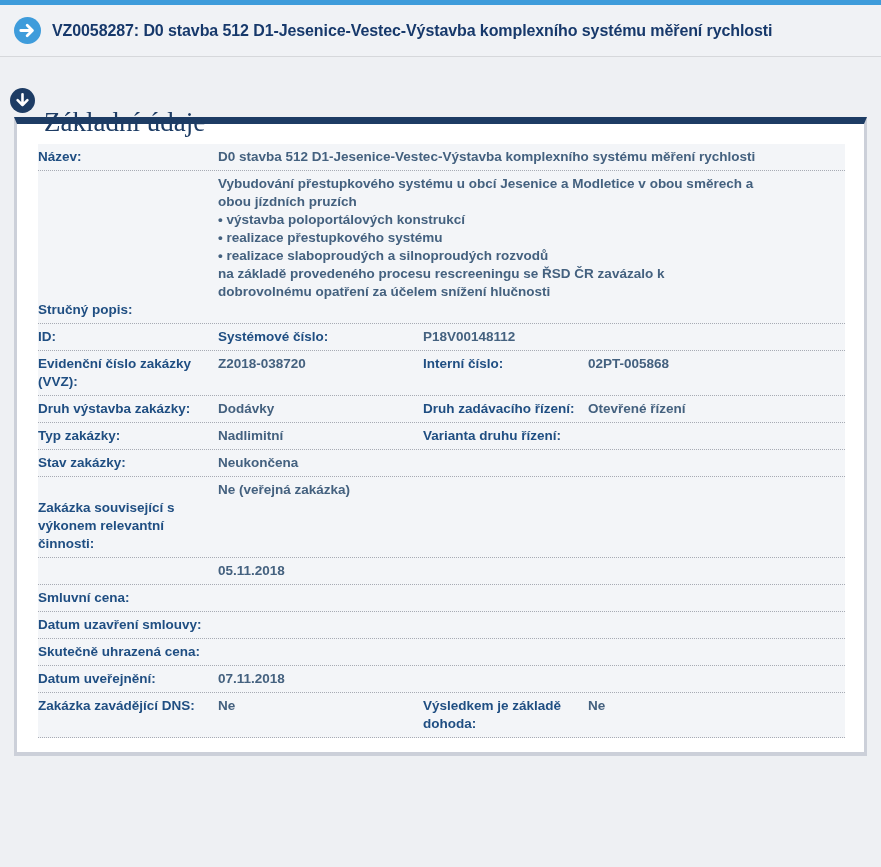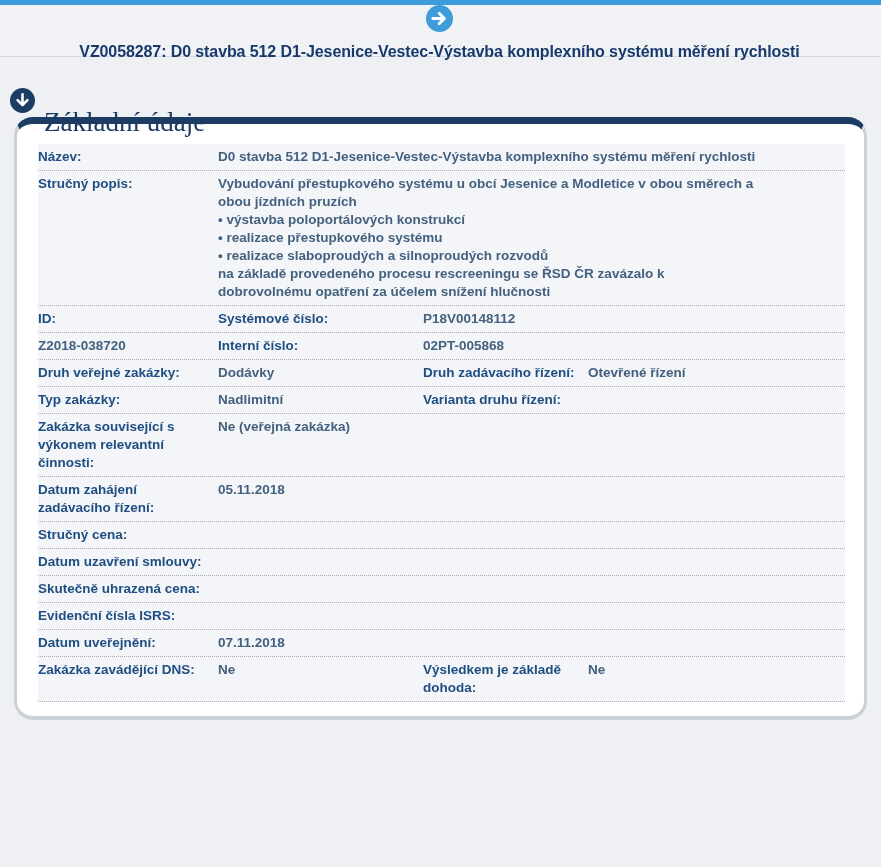--- a/index.html
+++ b/index.html
@@ -20,21 +20,21 @@
   body{
     background:var(--pagebg);
     font-family:"Liberation Sans",sans-serif;
   }
   .topstrip{height:5px;background:var(--accent);}
   .titlebar{
     height:52px;
     background:var(--barbg);
     border-bottom:1px solid var(--barborder);
     display:flex;align-items:center;
-    padding:0 16px 0 14px;gap:11px;flex-direction:column;
+    padding:0 16px 0 14px;gap:11px;
   }
   .circle-icon{flex:0 0 auto;display:inline-flex;}
   .titlebar h1{
     font-size:16px;font-weight:bold;color:var(--title);
     letter-spacing:-0.1px;white-space:nowrap;
   }
   .section-head{
     margin:27px 14px 0 10px;
     display:flex;align-items:center;gap:9px;
     height:33px;cursor:pointer;
@@ -47,21 +47,20 @@
     margin-top:44px;
   }
   .panel{
     margin:0 14px;
     background:#fff;
     border-top:7px solid var(--navy);
     border-left:3px solid var(--panelborder);
     border-right:3px solid var(--panelborder);
     border-bottom:4px solid var(--panelborder);
     padding:20px 19px 14px 21px;
-    border-radius:19px;
   }
   .details-table{width:100%;}
   .row{
     display:grid;
     grid-template-columns:180px 205px 165px 1fr;
     background:var(--rowbg);
     border-bottom:1px dotted var(--dotted);
     padding:4px 0;
   }
   .cell{
@@ -97,73 +96,73 @@
   <h2>Základní údaje</h2>
 </div>
 
 <div class="panel">
   <div class="details-table">
       <div class="row">
         <div class="cell label">Název:</div>
         <div class="cell value full">D0 stavba 512 D1-Jesenice-Vestec-Výstavba komplexního systému měření rychlosti</div>
       </div>
       <div class="row">
-        <div class="cell label">Stručný popis:</div>
         <div class="cell value full">Vybudování přestupkového systému u obcí Jesenice a Modletice v obou směrech a
 obou jízdních pruzích
 • výstavba poloportálových konstrukcí
 • realizace přestupkového systému
 • realizace slaboproudých a silnoproudých rozvodů
 na základě provedeného procesu rescreeningu se ŘSD ČR zavázalo k
 dobrovolnému opatření za účelem snížení hlučnosti</div>
+        <div class="cell label">Stručný popis:</div>
       </div>
       <div class="row">
         <div class="cell label">ID:</div>
         <div class="cell label">Systémové číslo:</div>
         <div class="cell value">P18V00148112</div>
       </div>
       <div class="row">
+        <div class="cell label">Evidenční číslo zakázky (VVZ):</div>
         <div class="cell value">Z2018-038720</div>
         <div class="cell label">Interní číslo:</div>
         <div class="cell value">02PT-005868</div>
       </div>
       <div class="row">
-        <div class="cell label">Druh veřejné zakázky:</div>
+        <div class="cell label">Druh výstavba zakázky:</div>
         <div class="cell value">Dodávky</div>
         <div class="cell label">Druh zadávacího řízení:</div>
         <div class="cell value">Otevřené řízení</div>
       </div>
       <div class="row">
         <div class="cell label">Typ zakázky:</div>
         <div class="cell value">Nadlimitní</div>
         <div class="cell label">Varianta druhu řízení:</div>
         <div class="cell value"></div>
       </div>
       <div class="row">
-        <div class="cell label">Zakázka související s výkonem relevantní činnosti:</div>
-        <div class="cell value full">Ne (veřejná zakázka)</div>
+        <div class="cell label">Stav zakázky:</div>
+        <div class="cell value full">Neukončena</div>
       </div>
       <div class="row">
-        <div class="cell label">Datum zahájení zadávacího řízení:</div>
+        <div class="cell value full">Ne (veřejná zakázka)</div>
+        <div class="cell label">Zakázka související s výkonem relevantní činnosti:</div>
+      </div>
+      <div class="row">
         <div class="cell value full">05.11.2018</div>
       </div>
       <div class="row">
-        <div class="cell label">Stručný cena:</div>
+        <div class="cell label">Smluvní cena:</div>
         <div class="cell value full"></div>
       </div>
       <div class="row">
         <div class="cell label">Datum uzavření smlouvy:</div>
         <div class="cell value full"></div>
       </div>
       <div class="row">
         <div class="cell label">Skutečně uhrazená cena:</div>
-        <div class="cell value full"></div>
-      </div>
-      <div class="row">
-        <div class="cell label">Evidenční čísla ISRS:</div>
         <div class="cell value full"></div>
       </div>
       <div class="row">
         <div class="cell label">Datum uveřejnění:</div>
         <div class="cell value full">07.11.2018</div>
       </div>
       <div class="row">
         <div class="cell label">Zakázka zavádějící DNS:</div>
         <div class="cell value">Ne</div>
         <div class="cell label">Výsledkem je základě dohoda:</div>

